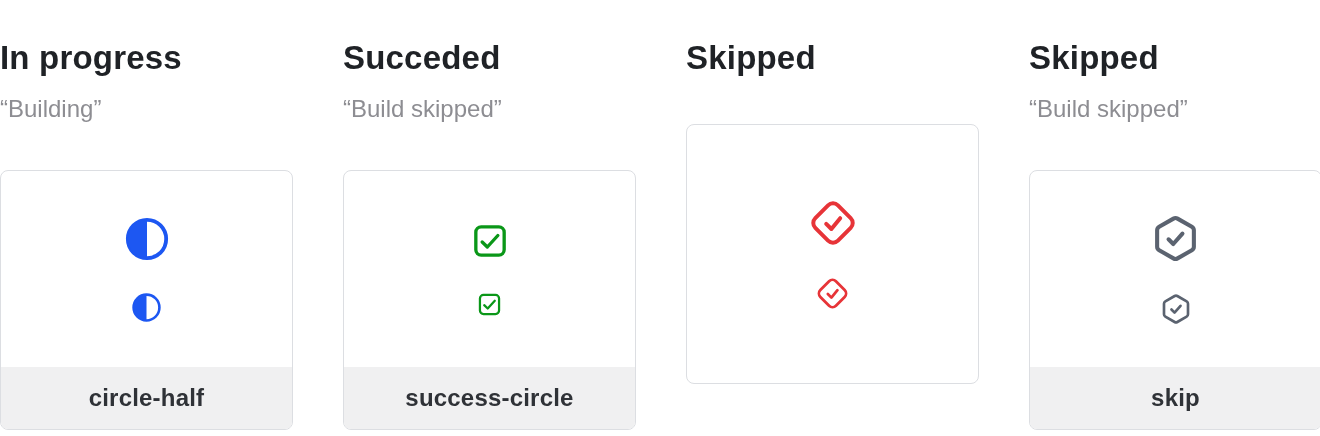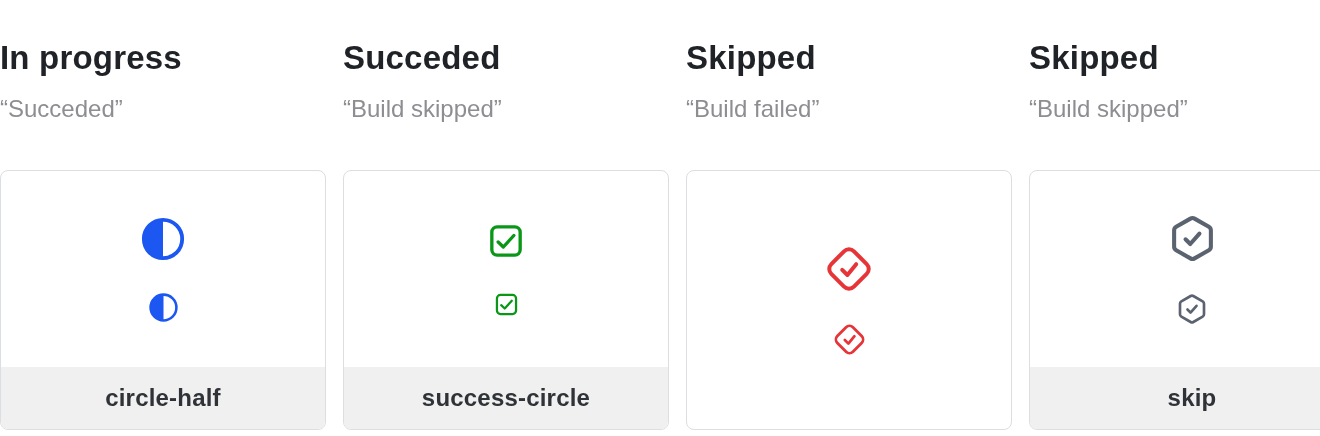--- a/index.html
+++ b/index.html
@@ -37,21 +37,21 @@
   }
   .col-subtitle {
     margin: 16px 0 0 0;
     font-size: 24px;
     line-height: 30px;
     font-weight: 500;
     color: #8d8d92;
   }
   .card {
     margin-top: 46px;
-    width: 326px;
+    width: 293px;
     height: 260px;
     box-sizing: border-box;
     background: #ffffff;
     border: 1px solid #dcdee2;
     border-radius: 8px;
     display: flex;
     flex-direction: column;
     overflow: hidden;
   }
   .card-body {
@@ -83,21 +83,21 @@
   }
 </style>
 </head>
 <body>
 
 <div class="canvas">
   <div class="columns">
 
     <div class="column">
       <h2 class="col-title">In progress</h2>
-      <p class="col-subtitle">“Succeded”</p>
+      <p class="col-subtitle">“Building”</p>
       <div class="card">
         <div class="card-body">
           <span class="icon" style="color: rgb(29, 87, 242);">
             <svg viewBox="0 0 24 24" width="46" height="46" fill="none" stroke="currentColor" stroke-width="2">
               <circle cx="12" cy="12" r="10"></circle>
               <path d="M12 2 A10 10 0 0 0 12 22 Z" fill="currentColor" stroke="none"></path>
             </svg>
           </span>
           <span class="icon" style="color: rgb(29, 87, 242);">
             <svg viewBox="0 0 24 24" width="31" height="31" fill="none" stroke="currentColor" stroke-width="2">
@@ -131,21 +131,20 @@
           </span>
         </div>
         <div class="card-footer">
           <span class="footer-label">success-circle</span>
         </div>
       </div>
     </div>
 
     <div class="column">
       <h2 class="col-title">Skipped</h2>
-      <p class="col-subtitle">“Build failed”</p>
       <div class="card">
         <div class="card-body">
           <span class="icon" style="color: rgb(231, 52, 56);">
             <svg viewBox="0 0 24 24" width="48" height="48" fill="none" stroke="currentColor" stroke-width="2" stroke-linecap="round" stroke-linejoin="round">
               <rect x="4" y="4" width="16" height="16" rx="3.5" transform="rotate(45 12 12)"></rect>
               <polyline points="8.6 12.4 11.2 15 15.6 9.6"></polyline>
             </svg>
           </span>
           <span class="icon" style="color: rgb(231, 52, 56);">
             <svg viewBox="0 0 24 24" width="33" height="33" fill="none" stroke="currentColor" stroke-width="2" stroke-linecap="round" stroke-linejoin="round">

